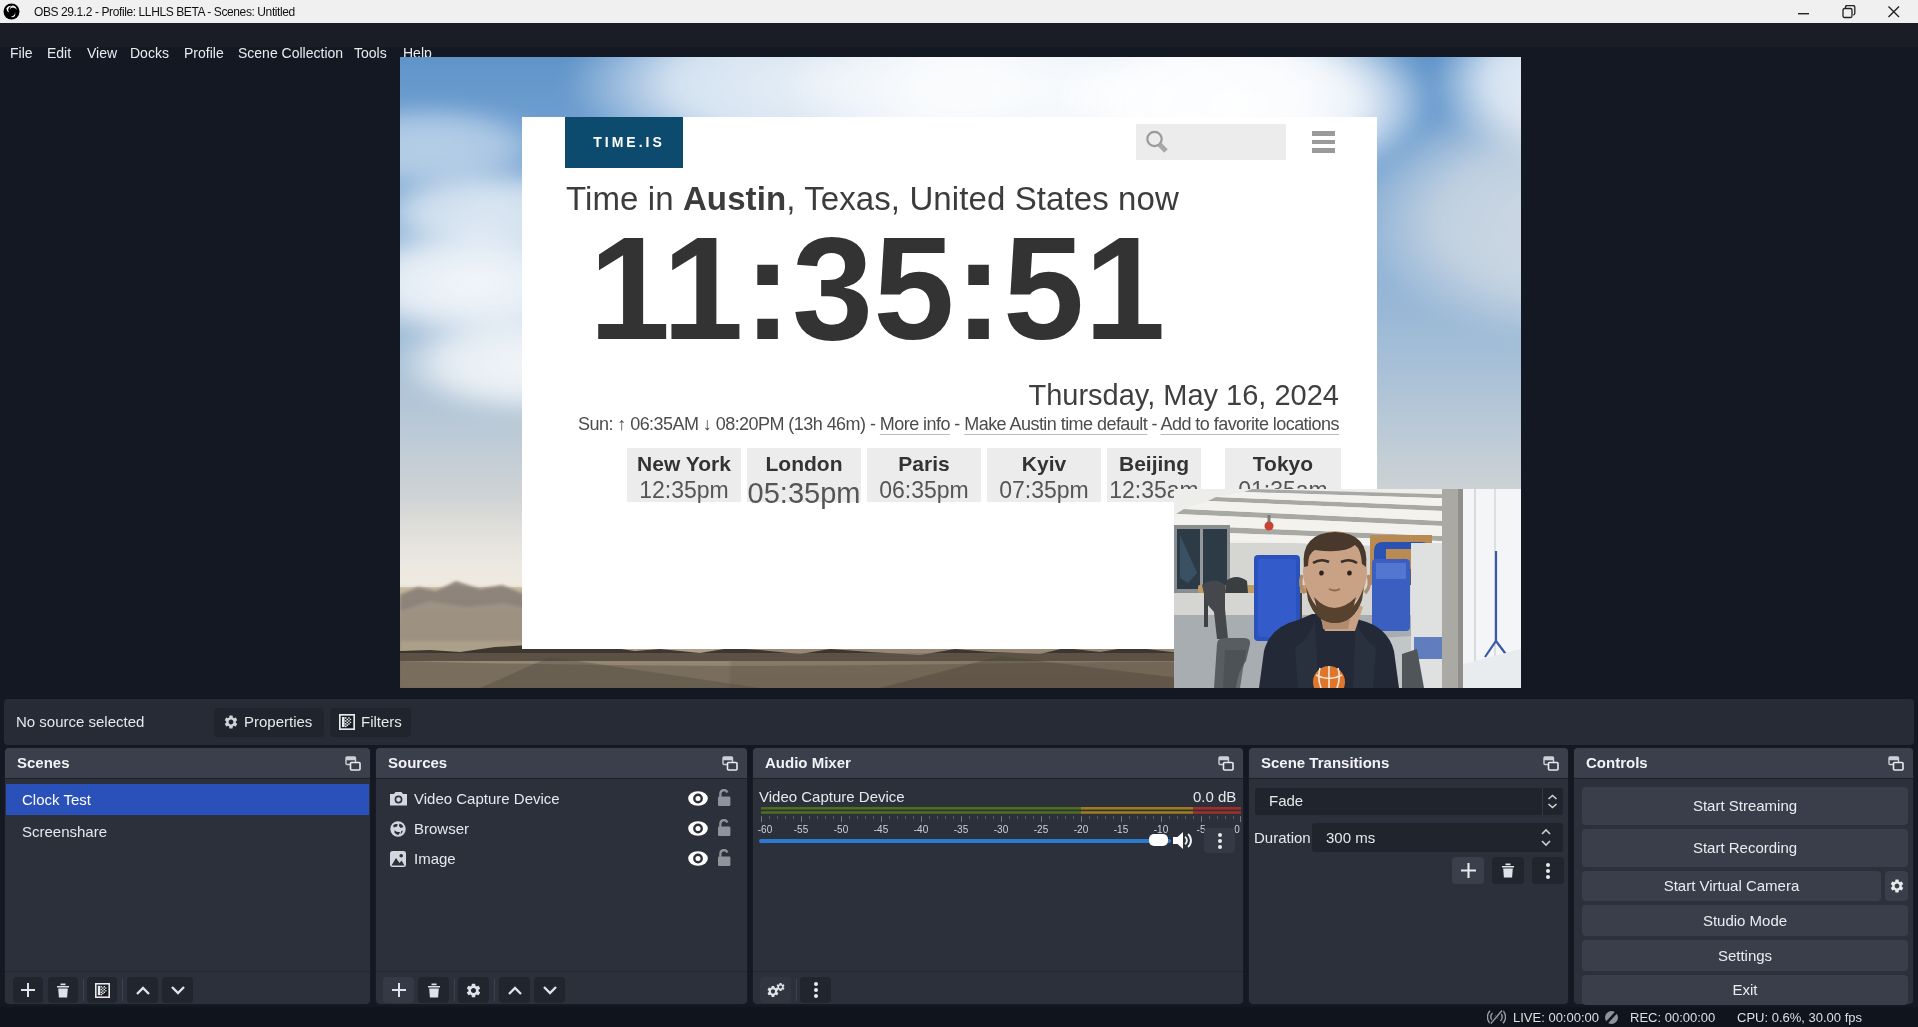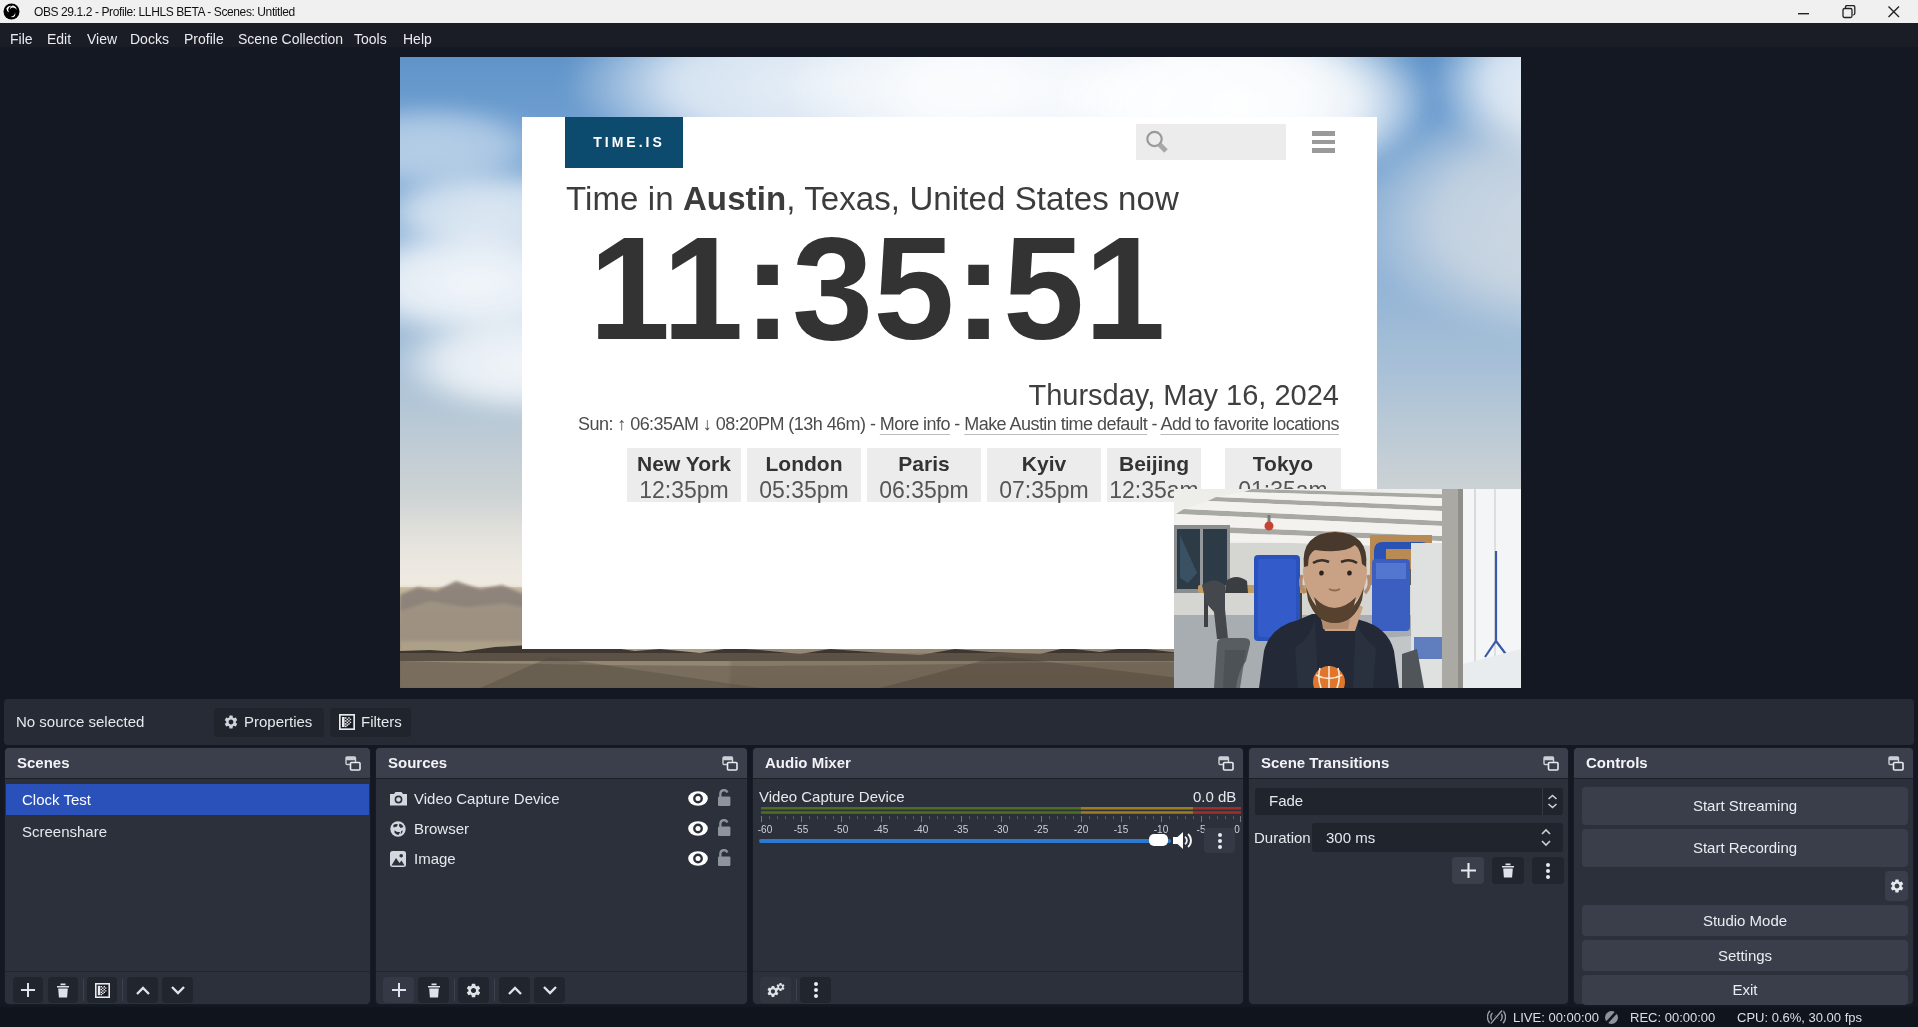--- a/index.html
+++ b/index.html
@@ -1,21 +1,21 @@
 <!DOCTYPE html>
 <html><head>
 <meta charset="utf-8">
 <style>
   * { margin:0; padding:0; box-sizing:border-box; }
   html,body { width:1918px; height:1027px; overflow:hidden; background:#141822;
     font-family:"Liberation Sans", sans-serif; }
   .abs { position:absolute; }
   .titlebar { position:absolute; left:0; top:0; width:1918px; height:23px; background:#f0f0f0; color:#111; }
   .menubar { position:absolute; left:0; top:23px; width:1918px; height:24px; background:#1a1d25; color:#e9ebee; font-size:14px; }
-  .menubar span { position:absolute; top:8px; }
+  .menubar span { position:absolute; top:22px; }
   .canvas { position:absolute; left:400px; top:57px; width:1121px; height:631px; overflow:hidden; }
   .cloud { position:absolute; background:radial-gradient(ellipse at center, rgba(255,255,255,0.97) 0%, rgba(255,255,255,0.8) 42%, rgba(255,255,255,0) 70%); filter:blur(9px); }
   .panel { position:absolute; background:#2b303b; border:1px solid #171b23; border-radius:5px; }
   .phead { position:absolute; left:0; top:0; right:0; height:31px; background:#3a3f4b; border-radius:4px 4px 0 0; border-bottom:1px solid #1b1f27; }
   .phead .t { position:absolute; left:12px; top:6px; font-size:15px; font-weight:bold; color:#f1f3f6; }
   .ibtn { position:absolute; border-radius:4px; background:#21252e; display:flex; align-items:center; justify-content:center; }
   .txt { position:absolute; color:#e5e8ec; font-size:15px; }
   .cbtn { position:absolute; background:#3a3e4a; border-radius:4px; color:#e9ecf0; font-size:15px; text-align:center; }
 </style>
 </head>
@@ -106,21 +106,21 @@
   </div>
   <div class="abs" style="right:38px;top:262px;font-size:29px;color:#3f3f3f;">Thursday, May 16, 2024</div>
   <div class="abs" style="left:56px;top:297px;font-size:18px;letter-spacing:-0.55px;color:#4c4c4c;white-space:nowrap;">Sun: ↑ 06:35AM ↓ 08:20PM (13h 46m) - <u style="text-decoration-color:#bbb;text-underline-offset:4px;">More info</u> - <u style="text-decoration-color:#bbb;text-underline-offset:4px;">Make Austin time default</u> - <u style="text-decoration-color:#bbb;text-underline-offset:4px;">Add to favorite locations</u></div>
   <div class="abs" style="left:105px;top:331px;width:714px;height:54px;font-size:0;">
     <div class="abs" style="left:0px;top:0;width:114px;height:54px;background:#ececec">
         <div style="font-size:21px;font-weight:bold;color:#333;text-align:center;margin-top:4px;">New York</div>
         <div style="font-size:23px;color:#555;text-align:center;margin-top:1px;">12:35pm</div>
       </div>
     <div class="abs" style="left:120px;top:0;width:114px;height:54px;background:#ececec">
         <div style="font-size:21px;font-weight:bold;color:#333;text-align:center;margin-top:4px;">London</div>
-        <div style="font-size:23px;color:#555;text-align:center;margin-top:1px;">05:35pm</div>
+        <div style="font-size:29px;color:#555;text-align:center;margin-top:1px;">05:35pm</div>
       </div>
     <div class="abs" style="left:240px;top:0;width:114px;height:54px;background:#ececec">
         <div style="font-size:21px;font-weight:bold;color:#333;text-align:center;margin-top:4px;">Paris</div>
         <div style="font-size:23px;color:#555;text-align:center;margin-top:1px;">06:35pm</div>
       </div>
     <div class="abs" style="left:360px;top:0;width:114px;height:54px;background:#ececec">
         <div style="font-size:21px;font-weight:bold;color:#333;text-align:center;margin-top:4px;">Kyiv</div>
         <div style="font-size:23px;color:#555;text-align:center;margin-top:1px;">07:35pm</div>
       </div>
     <div class="abs" style="left:480px;top:0;width:94px;height:54px;background:#ececec">
@@ -582,20 +582,21 @@
   <div class="phead">
       <span class="t">Controls</span>
     <svg class="abs" style="right:9px;top:8px" width="16" height="15" viewBox="0 0 16 15">
       <rect x="1" y="1" width="9.5" height="7.5" rx="1" fill="none" stroke="#ccd0d7" stroke-width="1.4"></rect>
       <rect x="1" y="1" width="9.5" height="3.2" rx="1" fill="#ccd0d7"></rect>
       <rect x="5.5" y="6.5" width="9.5" height="7.5" rx="1" fill="#3a3f4b" stroke="#e8ebee" stroke-width="1.6"></rect>
     </svg>
   </div>
   <div class="cbtn" style="left:8px;top:39px;width:326px;height:38px;line-height:38px;">Start Streaming</div>
   <div class="cbtn" style="left:8px;top:81px;width:326px;height:38px;line-height:38px;">Start Recording</div>
+  <div class="cbtn" style="left:8px;top:123px;width:299px;height:30px;line-height:30px;">Start Virtual Camera</div>
   <div class="cbtn" style="left:311px;top:123px;width:23px;height:30px;">
     <svg style="margin-top:7px" width="16" height="16" viewBox="0 0 24 24" fill="#e6e9ee">
         <path d="M19.14,12.94c0.04-0.3,0.06-0.61,0.06-0.94c0-0.32-0.02-0.64-0.07-0.94l2.03-1.58c0.18-0.14,0.23-0.41,0.12-0.61l-1.92-3.32c-0.12-0.22-0.37-0.29-0.59-0.22l-2.39,0.96c-0.5-0.38-1.03-0.7-1.62-0.94L14.4,2.81c-0.04-0.24-0.24-0.41-0.48-0.41h-3.84c-0.24,0-0.43,0.17-0.47,0.41L9.25,5.35C8.66,5.59,8.12,5.92,7.63,6.29L5.24,5.33c-0.22-0.08-0.47,0-0.59,0.22L2.74,8.87C2.62,9.08,2.66,9.34,2.86,9.48l2.03,1.58C4.84,11.36,4.8,11.69,4.8,12s0.02,0.64,0.07,0.94l-2.03,1.58c-0.18,0.14-0.23,0.41-0.12,0.61l1.92,3.32c0.12,0.22,0.37,0.29,0.59,0.22l2.39-0.96c0.5,0.38,1.03,0.7,1.62,0.94l0.36,2.54c0.05,0.24,0.24,0.41,0.48,0.41h3.84c0.24,0,0.44-0.17,0.47-0.41l0.36-2.54c0.59-0.24,1.13-0.56,1.62-0.94l2.39,0.96c0.22,0.08,0.47,0,0.59-0.22l1.92-3.32c0.12-0.22,0.07-0.47-0.12-0.61L19.14,12.94z M12,15.6c-1.98,0-3.6-1.62-3.6-3.6s1.62-3.6,3.6-3.6s3.6,1.62,3.6,3.6S13.98,15.6,12,15.6z"></path>
       </svg>
   </div>
   <div class="cbtn" style="left:8px;top:157px;width:326px;height:31px;line-height:31px;">Studio Mode</div>
   <div class="cbtn" style="left:8px;top:192px;width:326px;height:31px;line-height:31px;">Settings</div>
   <div class="cbtn" style="left:8px;top:227px;width:326px;height:30px;line-height:30px;">Exit</div>
 </div>
 

